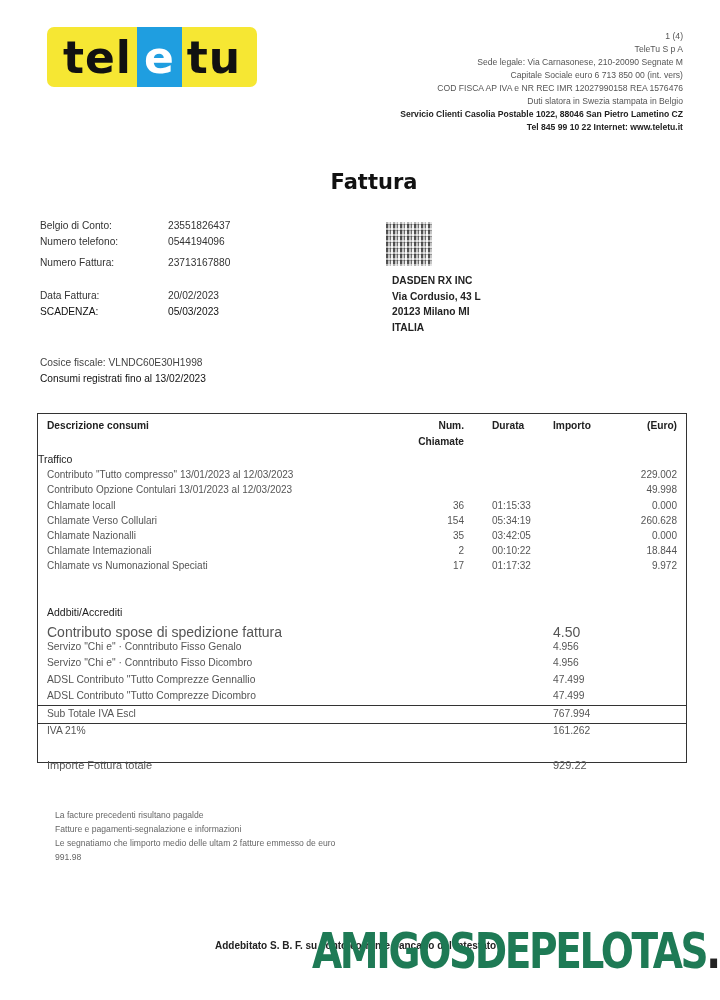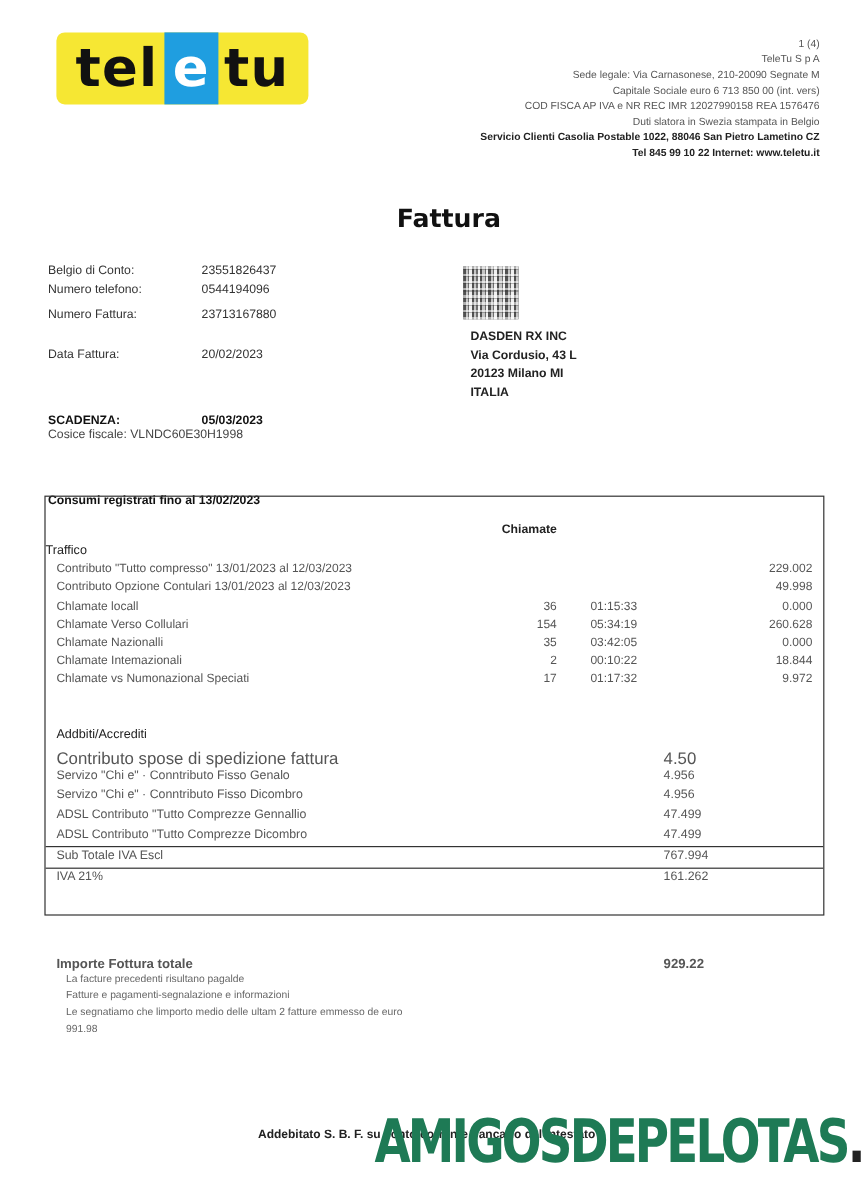--- a/index.html
+++ b/index.html
@@ -33,21 +33,21 @@
     .title {
       left: 0; right: 0; top: 170px; text-align: center;
       font-size: 21px; font-weight: bold; color: #111;
       font-family: "DejaVu Sans", sans-serif;
       padding-left: 28px;
     }
 
     .info { left: 40px; font-size: 10.2px; color: #333; }
     .info .lbl { position: absolute; left: 0; white-space: nowrap; }
     .info .val { position: absolute; left: 128px; white-space: nowrap; }
-    .bold { font-weight: bold; color: #111; margin-top: 39px; }
+    .bold { font-weight: normal; color: #111; }
 
     .qr {
       left: 386px; top: 222px; width: 46px; height: 44px;
       background:
         repeating-linear-gradient(90deg, #333 0 2px, #bbb 2px 4px, #555 4px 5px, #eee 5px 7px),
         #888;
       opacity: 0.85;
     }
     .qr::after {
       content: ""; position: absolute; inset: 0;
@@ -135,20 +135,27 @@
   <div>20123 Milano MI</div>
   <div>ITALIA</div>
 </div>
 
 <div class="abs fiscal">
   <div>Cosice fiscale: VLNDC60E30H1998</div>
   <div class="bold">Consumi registrati fino al 13/02/2023</div>
 </div>
 
 <div class="abs table">
+  <div class="row hdr" style="top:6px;">
+    <span class="c0">Descrizione consumi</span>
+    <span class="c1">Num.</span>
+    <span class="c2">Durata</span>
+    <span class="c3">Importo</span>
+    <span class="c4">(Euro)</span>
+  </div>
   <div class="row hdr" style="top:22px;">
     <span class="c1">Chiamate</span>
   </div>
 
   <div class="row sect" style="top:39px;">Traffico</div>
 
   <div class="row" style="top:55px;">
     <span class="c0">Contributo "Tutto compresso" 13/01/2023 al 12/03/2023</span>
     <span class="c1"></span>
     <span class="c2"></span>

